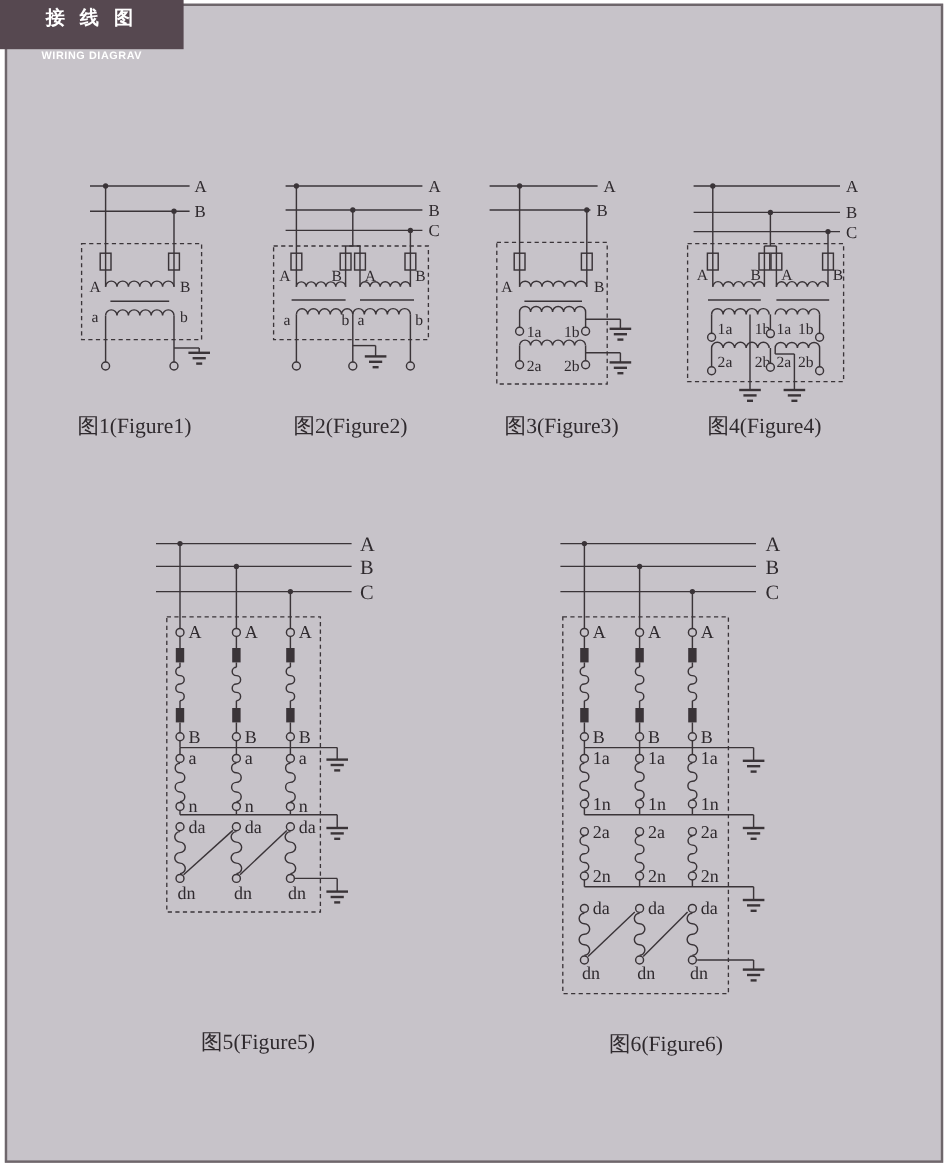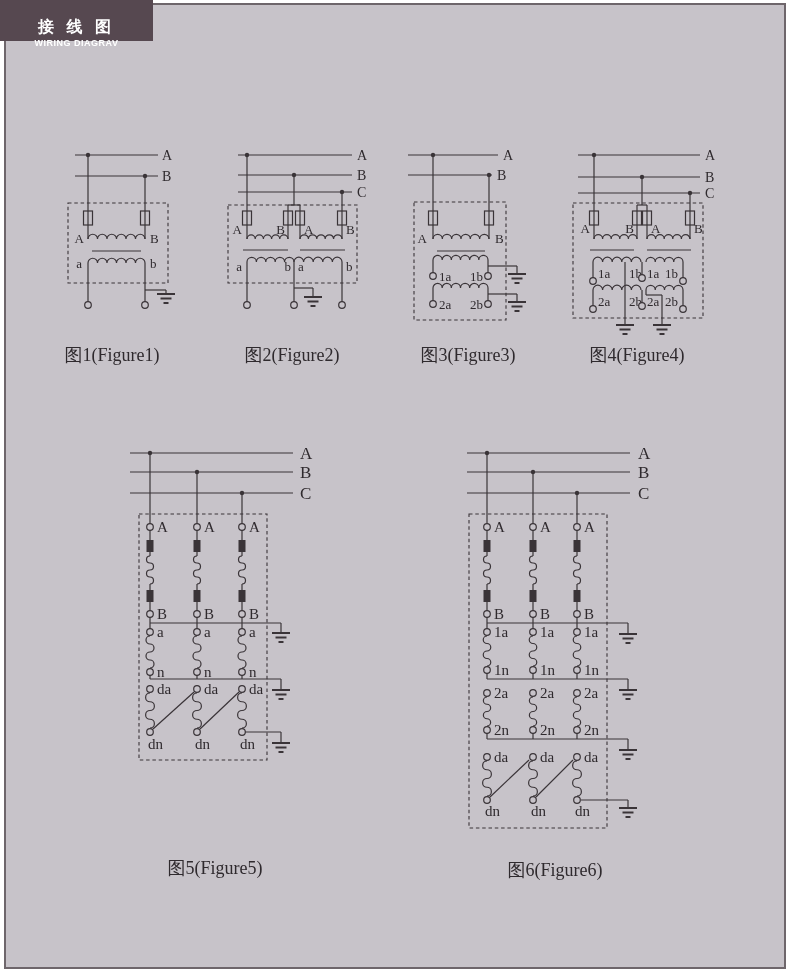--- a/index.html
+++ b/index.html
@@ -2,23 +2,23 @@
 <html><head>
 <meta charset="utf-8">
 <style>
   html,body{margin:0;padding:0;background:#ffffff;}
   .page{position:relative;width:790px;height:977px;background:#ffffff;overflow:hidden;
         font-family:"Liberation Sans","DejaVu Sans",sans-serif;}
   .content{position:absolute;left:4px;top:3px;width:782px;height:966px;
            box-sizing:border-box;border:2px solid #6e666b;background:#c7c3c9;}
   .header{position:absolute;left:0;top:0;width:153px;height:41px;background:#564850;
           color:#ffffff;text-align:center;z-index:3;}
-  .hcn{font-size:16px;font-weight:bold;letter-spacing:4px;margin-top:17px;
+  .hcn{font-size:16px;font-weight:bold;letter-spacing:4px;margin-top:5px;
        font-family:"Liberation Sans","DejaVu Sans",sans-serif;}
-  .hen{font-size:9px;font-weight:bold;letter-spacing:0.5px;margin-top:0px;}
+  .hen{font-size:9px;font-weight:bold;letter-spacing:0.5px;margin-top:15px;}
   #diagram{position:absolute;left:0;top:0;z-index:2;}
 </style>
 </head>
 <body>
 
 <div class="page">
   <div class="content" id="content" style="background: rgb(199, 195, 201); border-color: rgb(110, 102, 107);"></div>
   <div class="header" id="hdr" style="background: rgb(86, 72, 80); color: rgb(255, 255, 255);">
     <div class="hcn">接 线 图</div>
     <div class="hen">WIRING DIAGRAV</div>

